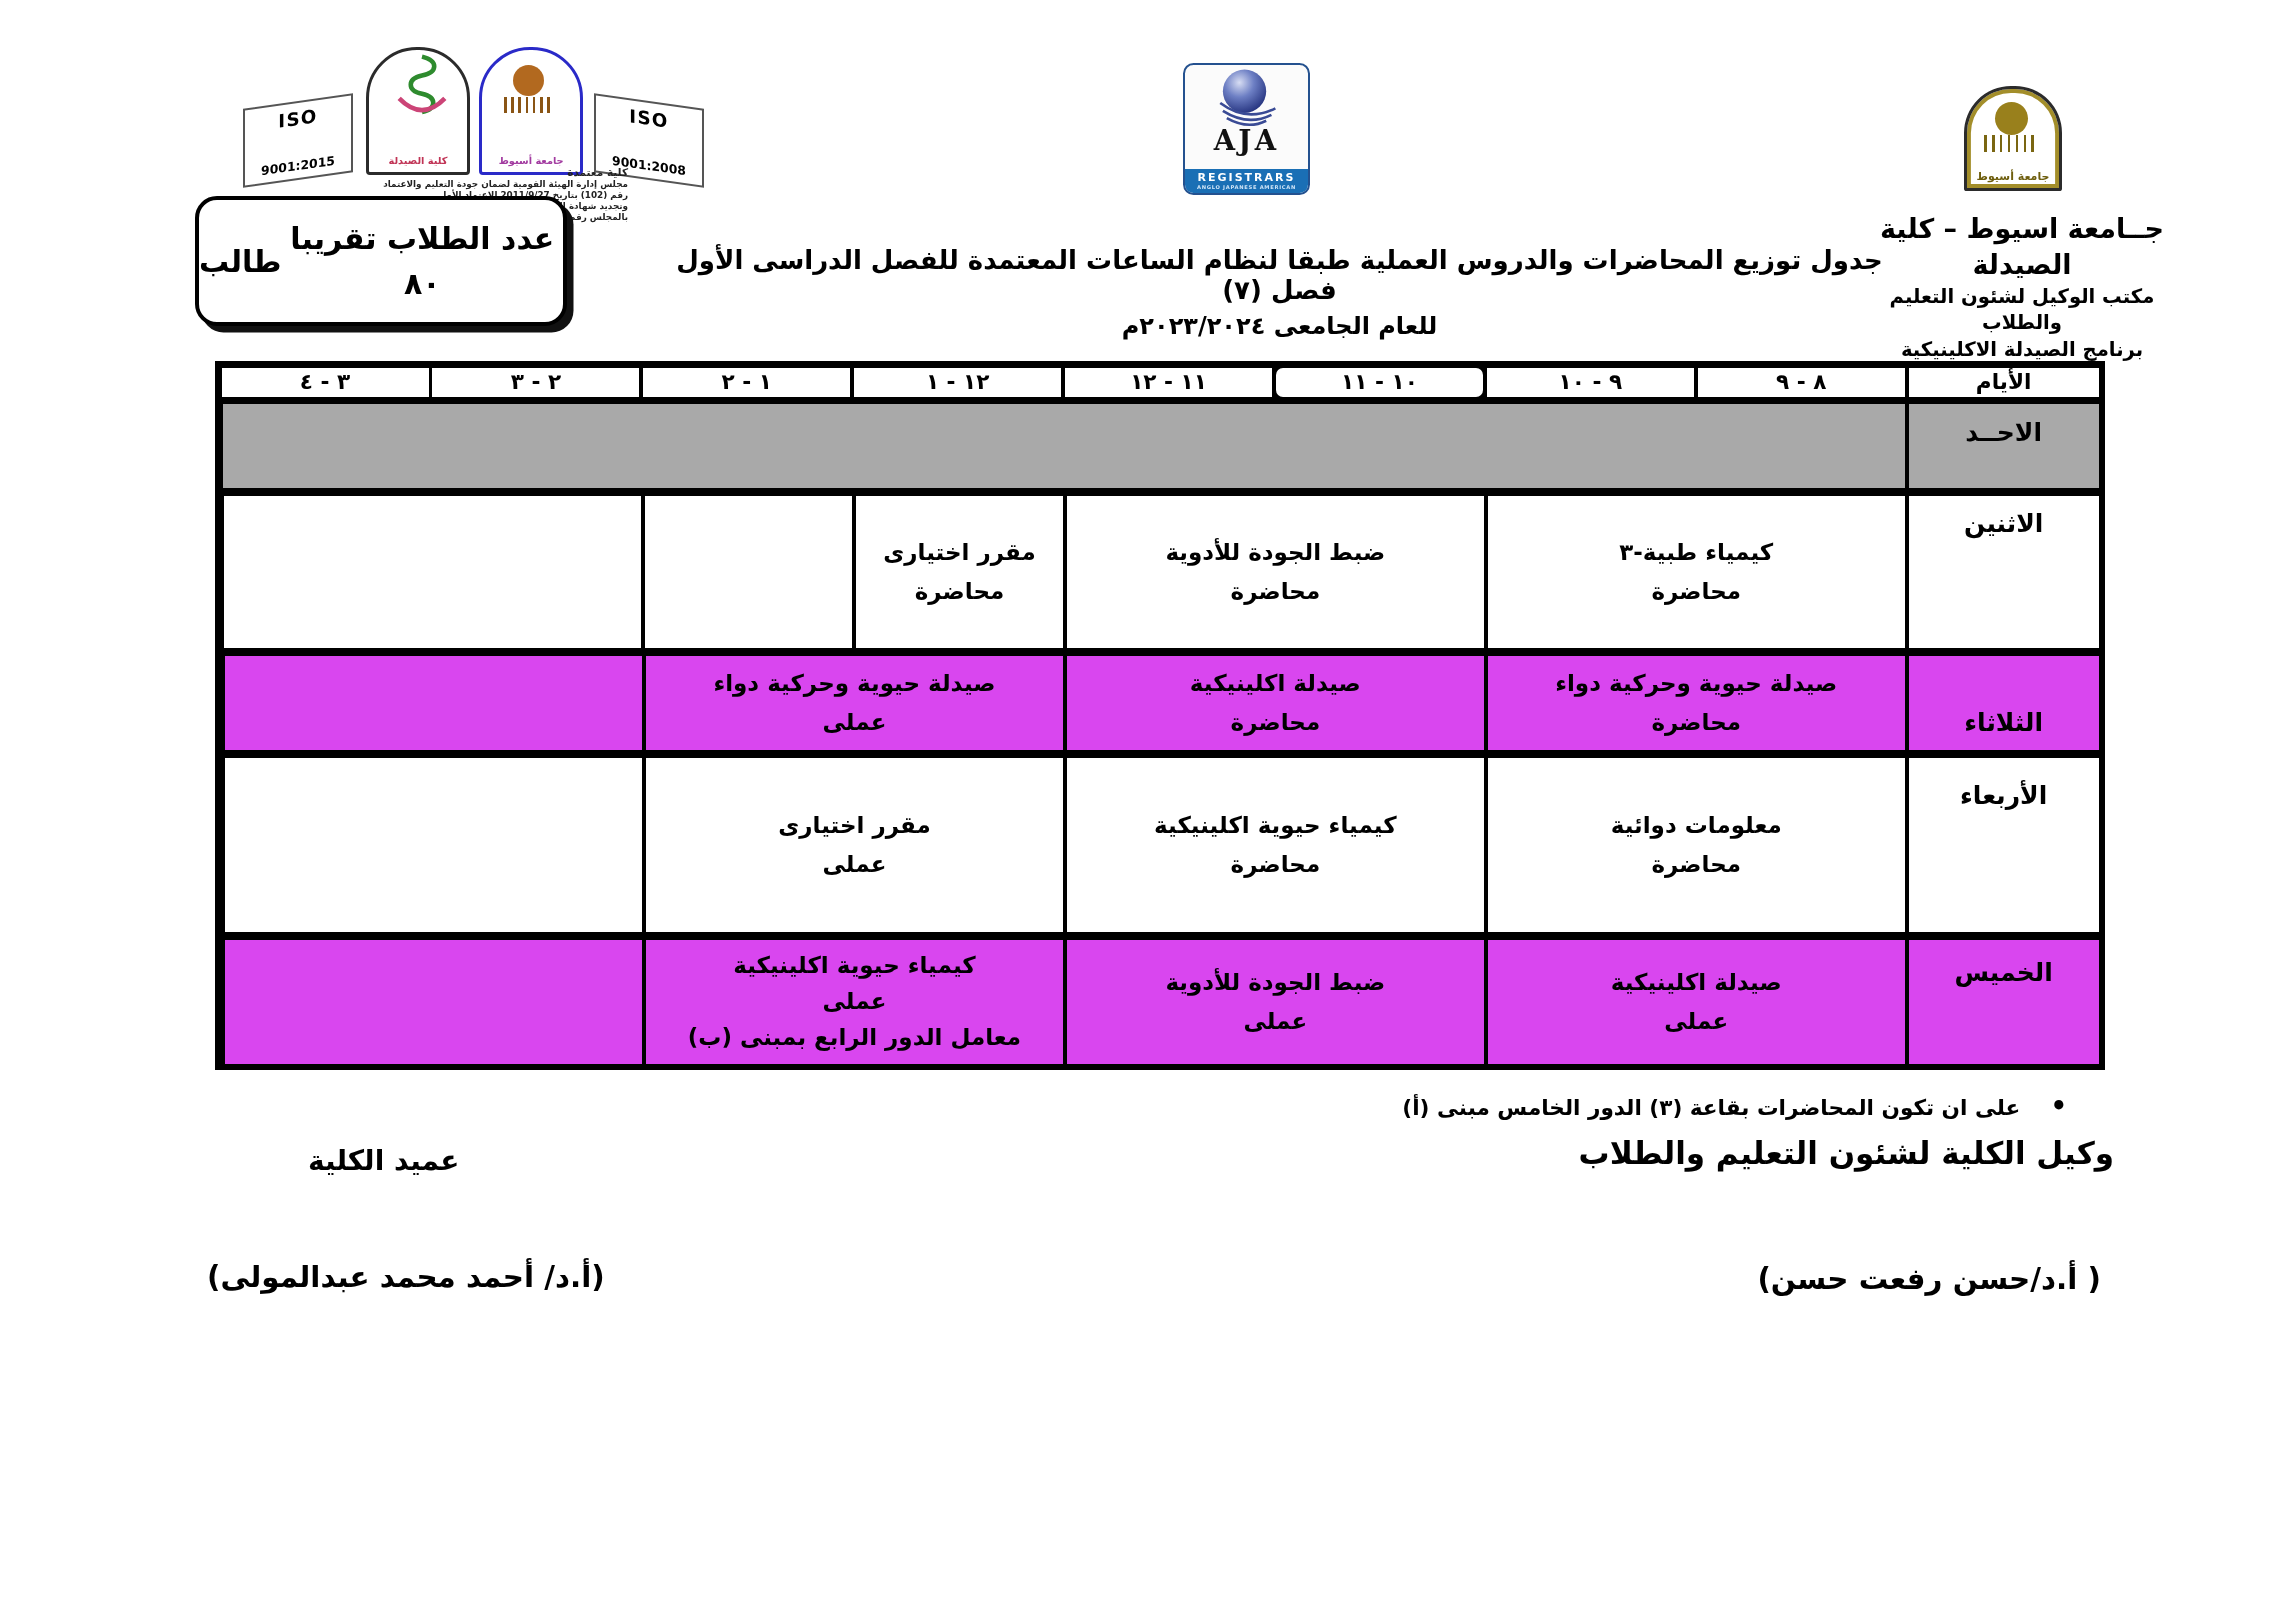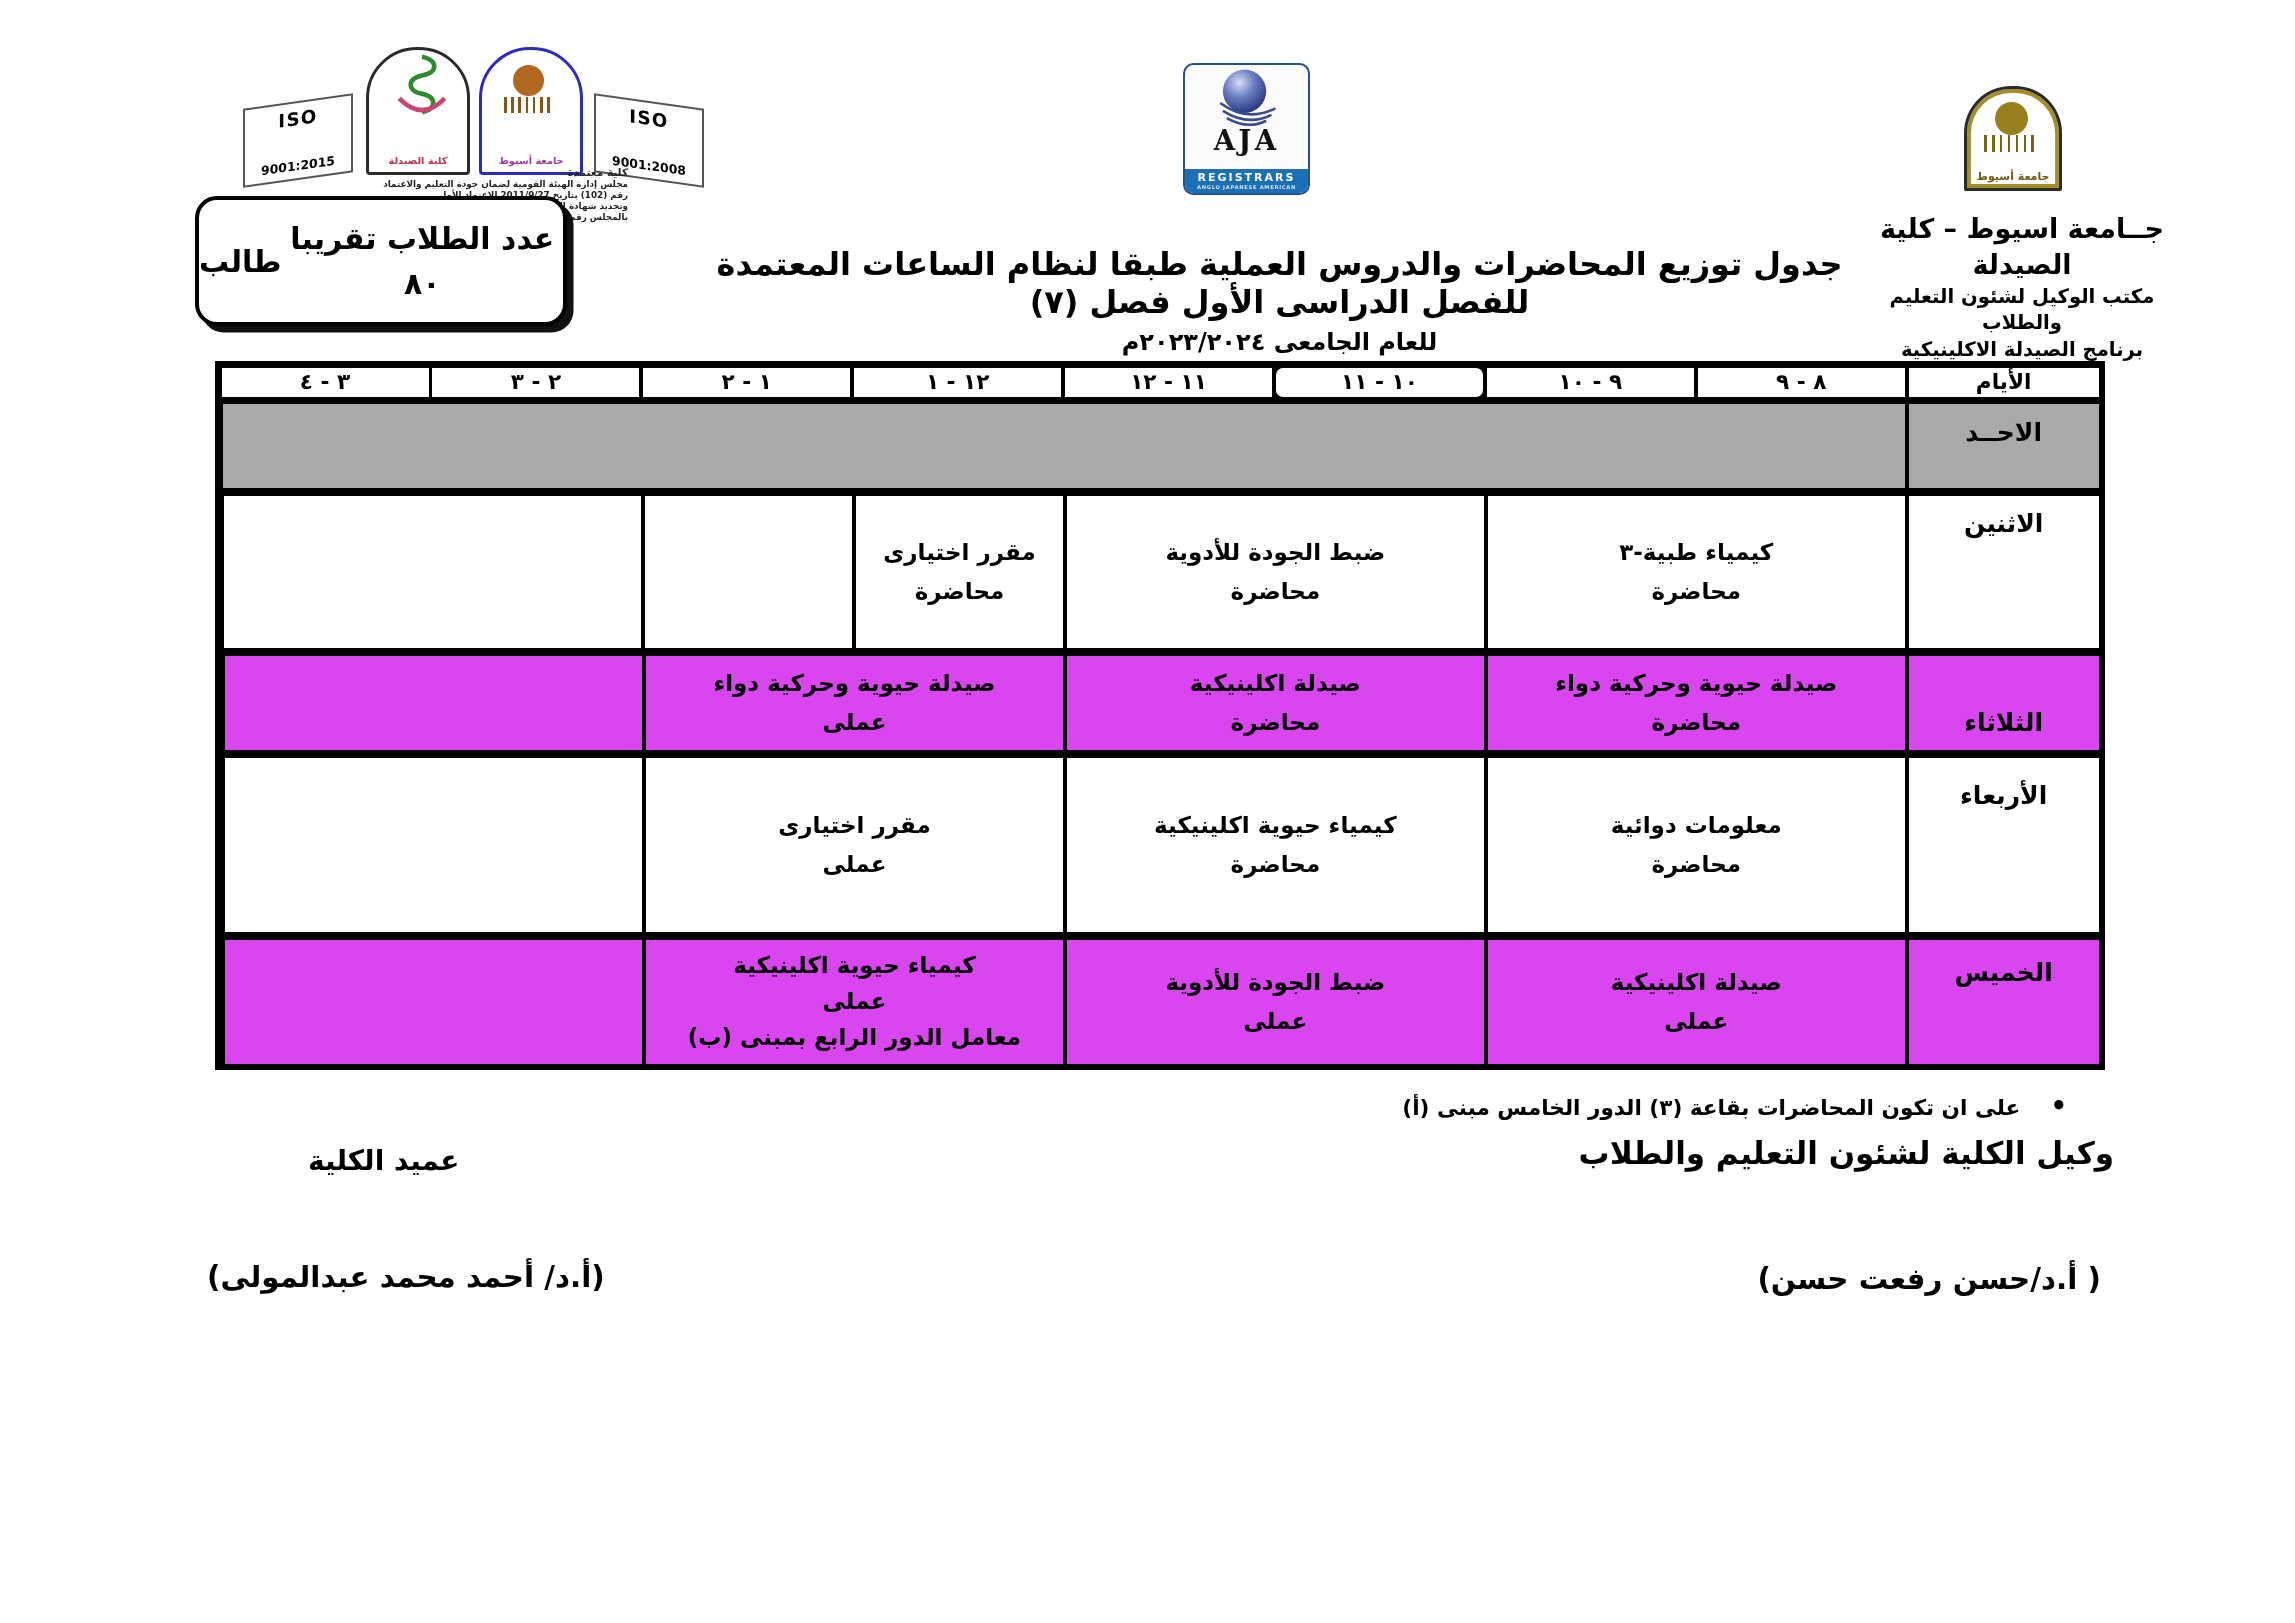--- a/index.html
+++ b/index.html
@@ -51,21 +51,21 @@
   .ribbon .r0{font-size:10.5px}
   .ribbon .rx{font-size:8.8px}
 
   
   .stbox{position:absolute;left:195px;top:196px;width:364px;height:122px;border:4.6px solid #000;border-radius:22px;
     background:#fff;box-shadow:6.5px 6.5px 0 0 #111;display:flex;flex-direction:row;justify-content:center;
     align-items:center;text-align:center;font-size:30px;line-height:1.5}
 
   
   .title{position:absolute;left:661px;top:245px;width:1237px;text-align:center}
-  .title .t1{font-size:32px}
+  .title .t1{font-size:26px}
   .title .t2{font-size:24px;margin-top:7px}
 
   
   .tt{position:absolute;left:215px;top:361px;background:#000;padding:6.5px;
     display:flex;flex-direction:column;gap:7.9px}
   .tt-row{display:flex;gap:3.9px;direction:rtl}
   .cell{background:#fff;display:flex;flex-direction:column;justify-content:center;align-items:center;
     text-align:center;font-size:23px;line-height:1.7;box-sizing:border-box;overflow:hidden}
   .cell.hdr{font-size:21.6px}
   .cell.day{font-size:25px;justify-content:flex-start}

